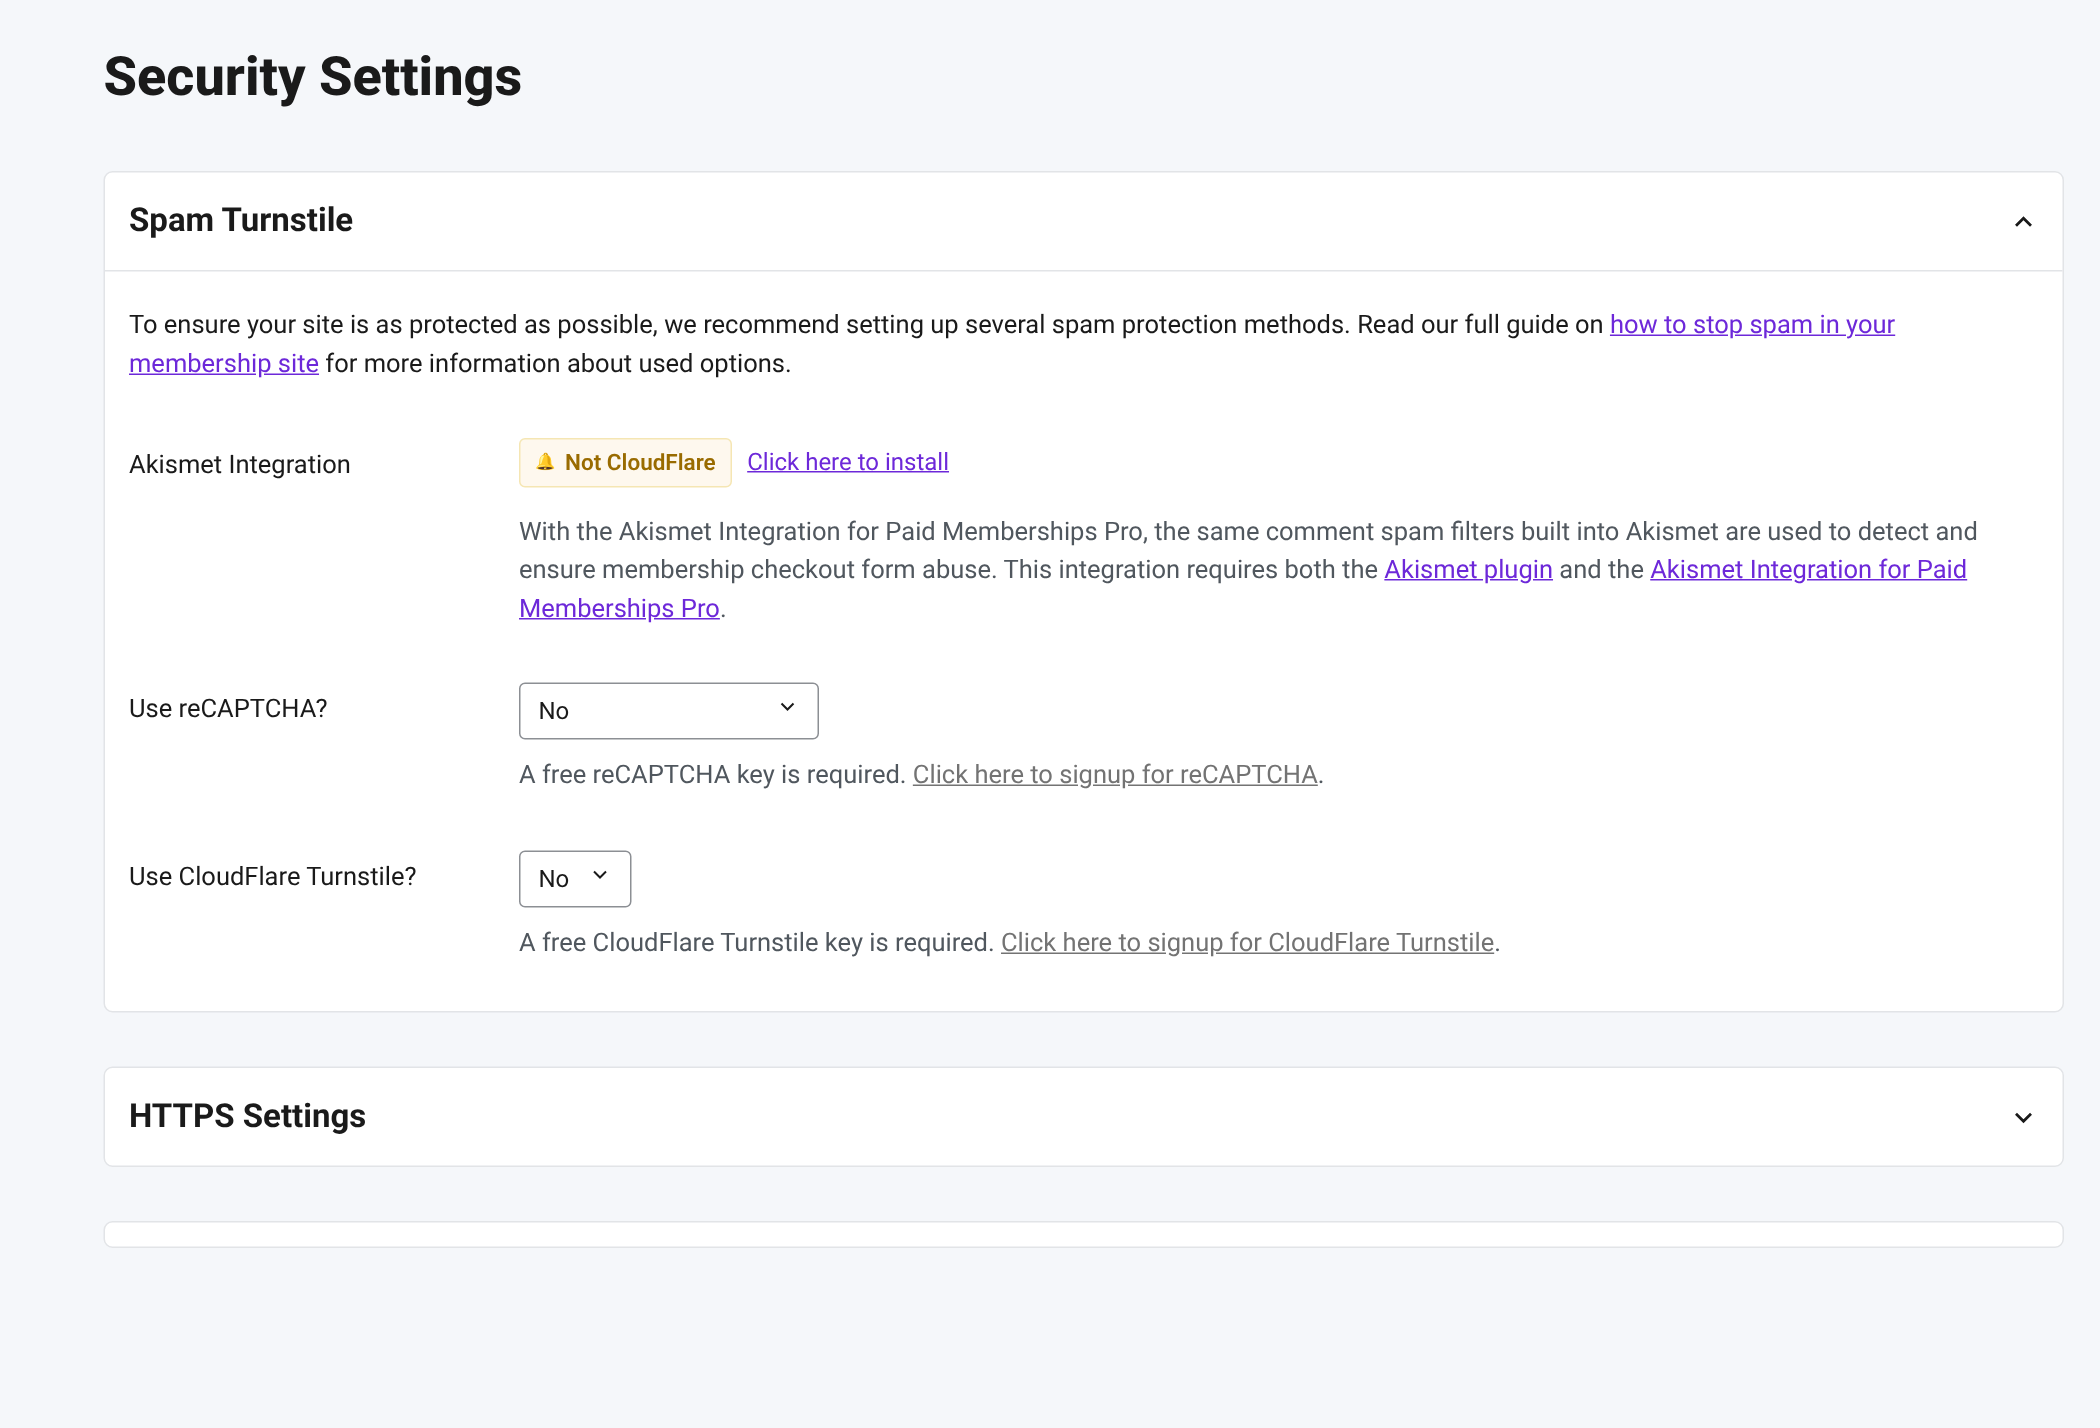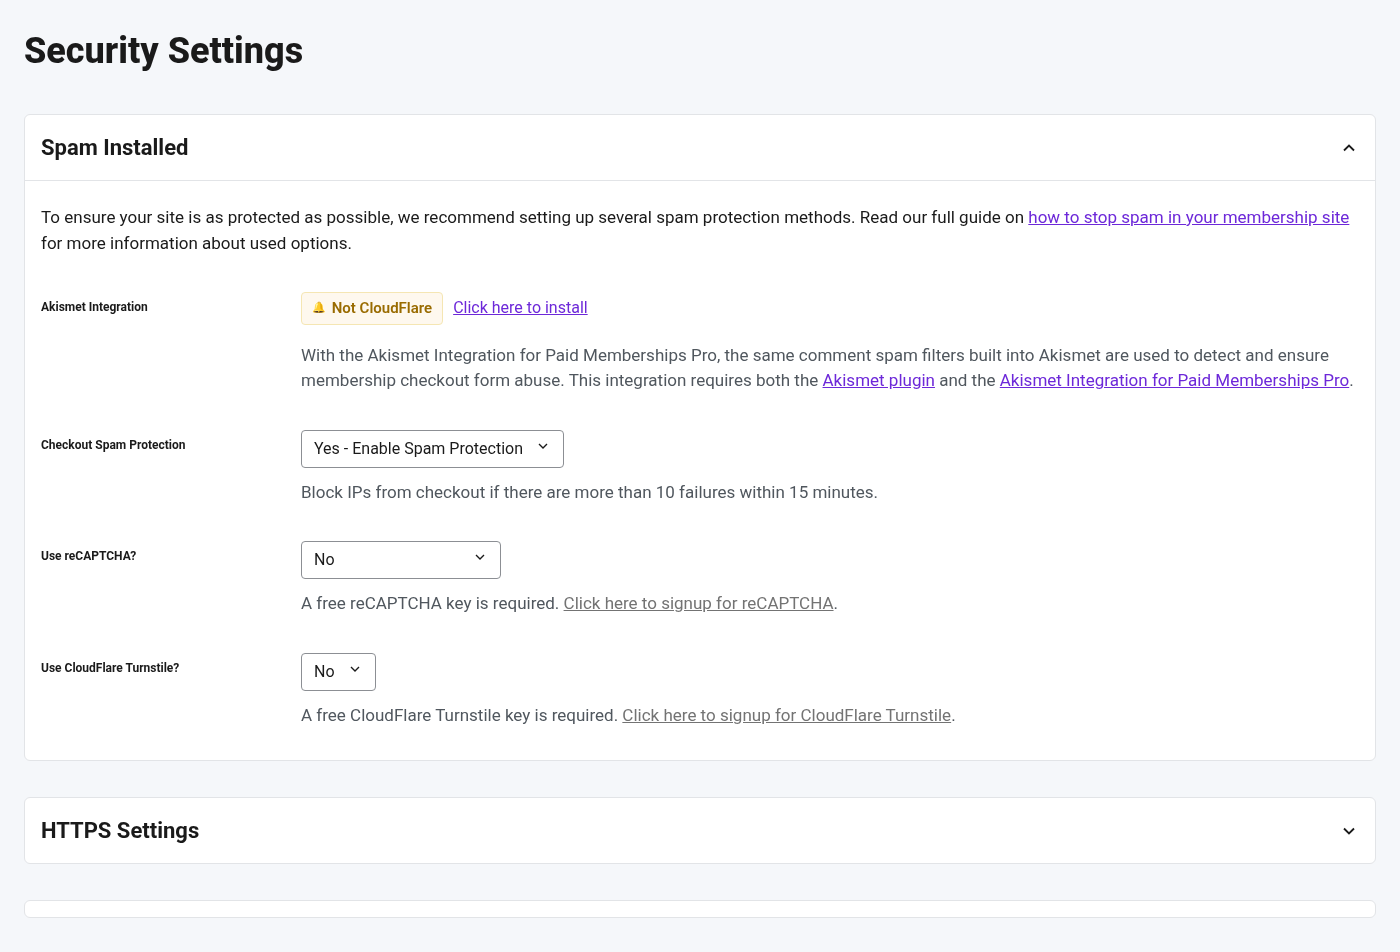--- a/index.html
+++ b/index.html
@@ -10,20 +10,21 @@
     body {
       font-family: -apple-system, BlinkMacSystemFont, "Segoe UI", Roboto, Helvetica, Arial, sans-serif;
       background: #f5f7fa;
       color: #1a1a1a;
       font-size: 16px;
       line-height: 1.5;
     }
     .page {
       padding: 24px;
       max-width: 1400px;
+      margin-left: 45px;
     }
     .page-title {
       font-size: 36px;
       font-weight: 800;
       margin-bottom: 36px;
       color: #1a1a1a;
     }
     .panel {
       background: #fff;
       border: 1px solid #e2e4e7;
@@ -71,22 +72,22 @@
     .row {
       display: flex;
       margin-bottom: 36px;
     }
     .row:last-child {
       margin-bottom: 0;
     }
     .row-label {
       width: 260px;
       flex-shrink: 0;
-      font-size: 12px;
-      font-weight: 700;
+      font-size: 17px;
+      font-weight: 400;
       padding-top: 6px;
     }
     .row-value {
       flex: 1;
     }
     .badge {
       display: inline-flex;
       align-items: center;
       gap: 6px;
       background: #fef8ee;
@@ -145,21 +146,21 @@
     }
   </style>
 </head>
 <body>
 
 <div class="page">
   <h1 class="page-title">Security Settings</h1>
 
   <div class="panel">
     <div class="panel-header">
-      <div class="panel-title">Spam Installed</div>
+      <div class="panel-title">Spam Turnstile</div>
       <div class="chevron">
         <svg viewBox="0 0 24 24">
             <polyline points="6 15 12 9 18 15"></polyline>
           </svg>
       </div>
     </div>
     <div class="panel-body">
       <p class="intro">
         <span>To ensure your site is as protected as possible, we recommend setting up several spam protection methods. Read our full guide on </span><a href="#" class="link">how to stop spam in your membership site</a><span> for more information about used options.</span>
       </p>
@@ -173,34 +174,20 @@
               <span>Not CloudFlare</span>
             </span>
             <a href="#" class="link">Click here to install</a>
           </div>
           <div class="description">
             <span>With the Akismet Integration for Paid Memberships Pro, the same comment spam filters built into Akismet are used to detect and ensure membership checkout form abuse. This integration requires both the </span><a href="#" class="link">Akismet plugin</a><span> and the </span><a href="#" class="link">Akismet Integration for Paid Memberships Pro</a><span>.</span>
           </div>
         </div>
       </div>
 
-      <div class="row">
-        <div class="row-label">Checkout Spam Protection</div>
-        <div class="row-value">
-          <div class="select select-wrap">
-            <span>Yes - Enable Spam Protection</span>
-            <span class="sel-chevron">
-              <svg viewBox="0 0 24 24">
-                  <polyline points="6 9 12 15 18 9"></polyline>
-                </svg>
-            </span>
-          </div>
-          <div class="helper">Block IPs from checkout if there are more than 10 failures within 15 minutes.</div>
-        </div>
-      </div>
 
       <div class="row">
         <div class="row-label">Use reCAPTCHA?</div>
         <div class="row-value">
           <div class="select select-wrap" style="min-width:200px;">
             <span>No</span>
             <span class="sel-chevron">
               <svg viewBox="0 0 24 24">
                   <polyline points="6 9 12 15 18 9"></polyline>
                 </svg>

